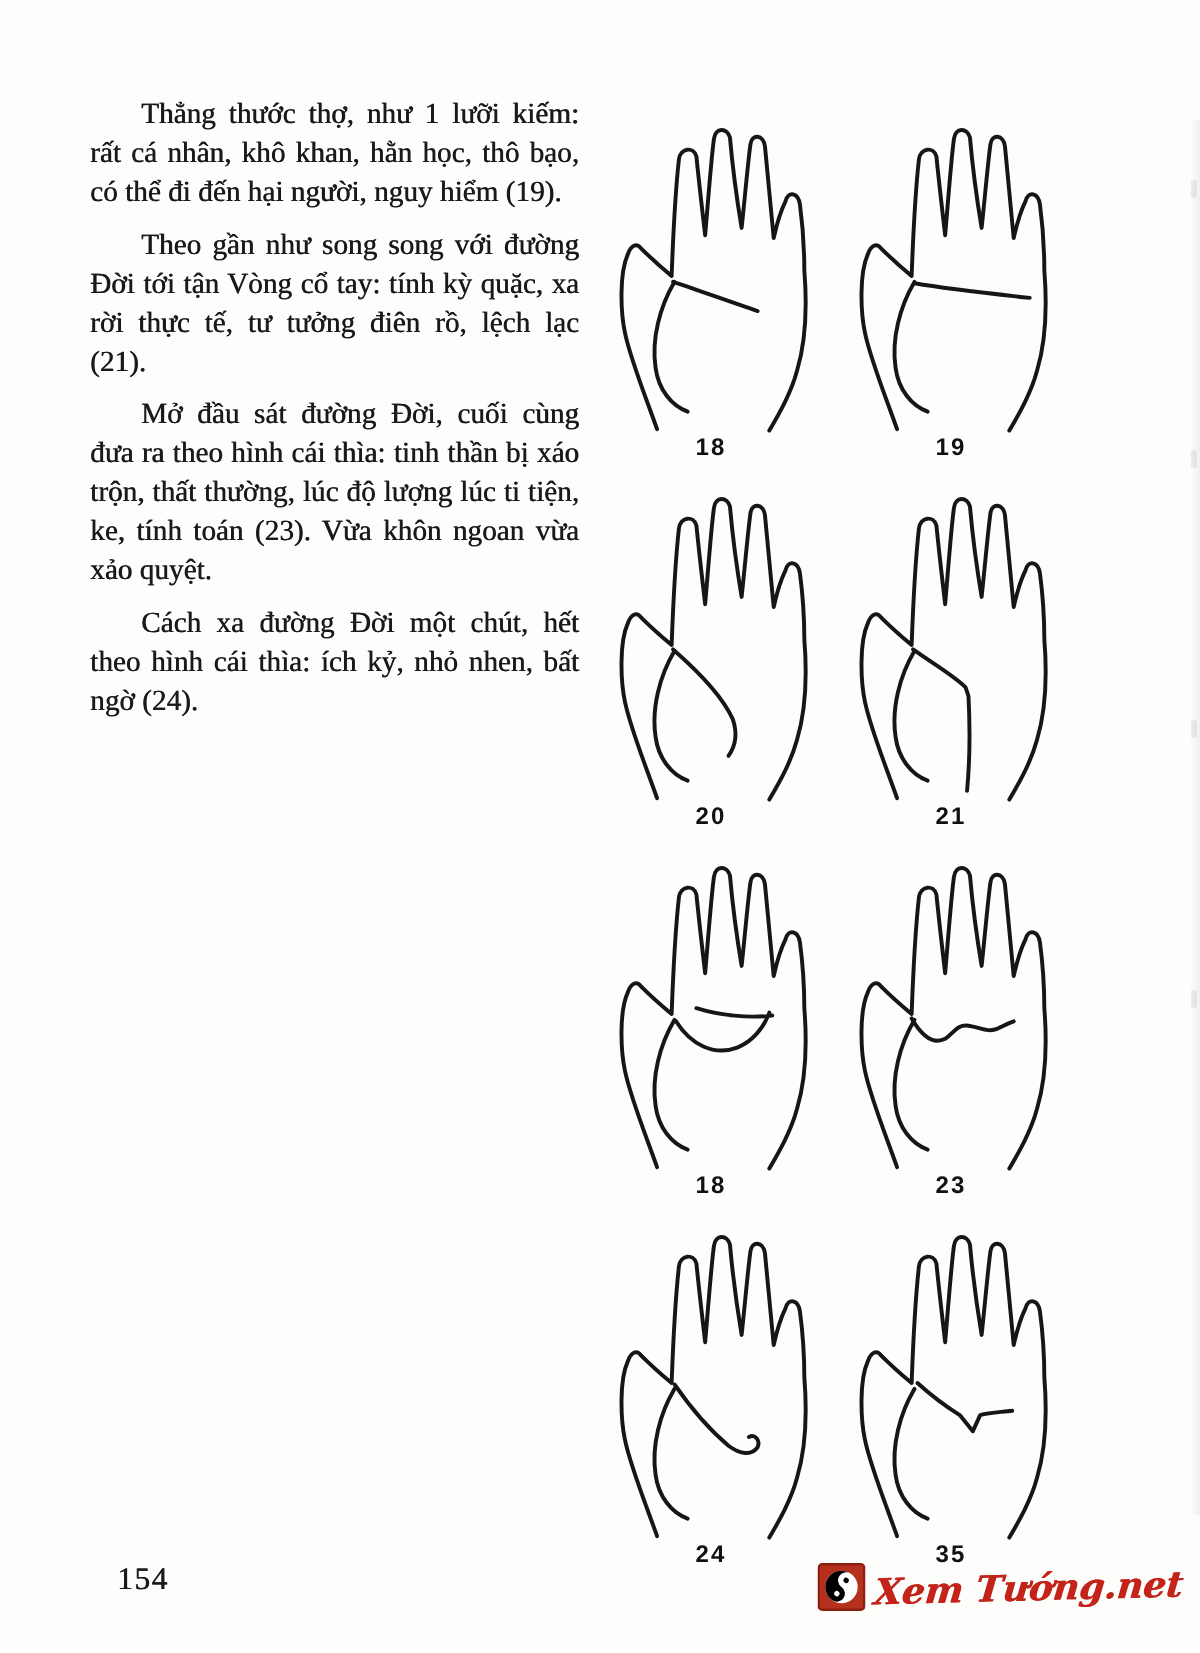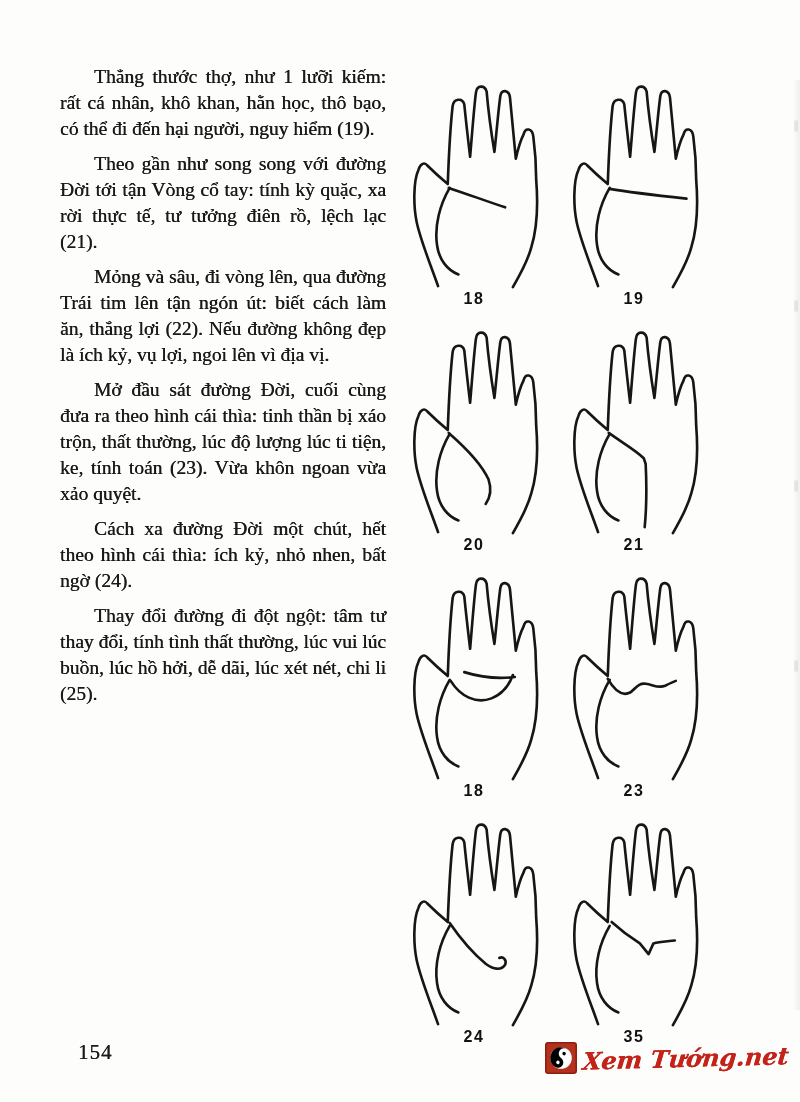--- a/index.html
+++ b/index.html
@@ -61,24 +61,22 @@
   .scan-tick{position:absolute;right:2px;width:4px;height:12px;background:rgba(0,0,0,0.07);border-radius:2px;}
 </style>
 </head>
 <body>
 
 <div class="page">
 
   <div class="text-col">
     <p>Thẳng thước thợ, như 1 lưỡi kiếm: rất cá nhân, khô khan, hằn học, thô bạo, có thể đi đến hại người, nguy hiểm (19).</p>
     <p>Theo gần như song song với đường Đời tới tận Vòng cổ tay: tính kỳ quặc, xa rời thực tế, tư tưởng điên rồ, lệch lạc (21).</p>
-    <p>Mỏng và sâu, đi vòng lên, qua đường Trái tim lên tận ngón út: biết cách làm ăn, thắng lợi (22). Nếu đường không đẹp là ích kỷ, vụ lợi, ngoi lên vì địa vị.</p>
     <p>Mở đầu sát đường Đời, cuối cùng đưa ra theo hình cái thìa: tinh thần bị xáo trộn, thất thường, lúc độ lượng lúc ti tiện, ke, tính toán (23). Vừa khôn ngoan vừa xảo quyệt.</p>
     <p>Cách xa đường Đời một chút, hết theo hình cái thìa: ích kỷ, nhỏ nhen, bất ngờ (24).</p>
-    <p>Thay đổi đường đi đột ngột: tâm tư thay đổi, tính tình thất thường, lúc vui lúc buồn, lúc hồ hởi, dễ dãi, lúc xét nét, chi li (25).</p>
   </div>
 
   <div class="figures" id="figures">
       <div class="figure">
         <svg class="hand-svg" viewBox="0 0 140 215">
           <path d="M 33 212 C 26 192 15 165 11 146 C 8 132 7 105 13 92 C 15 86 19 84 22 88 C 29 95 37 102 43 107 C 44 80 46 45 48 27 C 49 19 58 18 60 25 C 62 45 64 62 66 79 C 68 56 70 28 72 13 C 73 5 81 5 83 12 C 85 35 88 56 91 74 C 93 56 95 32 97 17 C 98 9 106 10 107 18 C 109 40 111 62 113 81 C 115 72 118 62 121 56 C 123 48 130 50 131 58 C 133 73 134 88 134 103 C 136 128 135 152 129 172 C 125 187 117 201 110 213"></path>
           <path d="M 45 111 C 35 128 29 150 32 170 C 34 185 43 196 54 200"></path>
           <path d="M 44 111 C 62 117 84 125 102 131"></path>
         </svg>
         <div class="fig-label">18</div>

